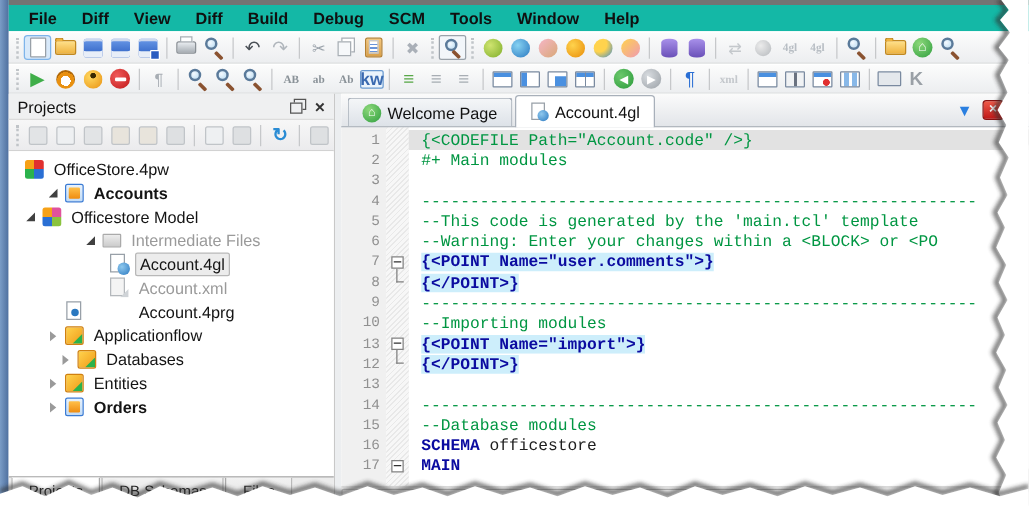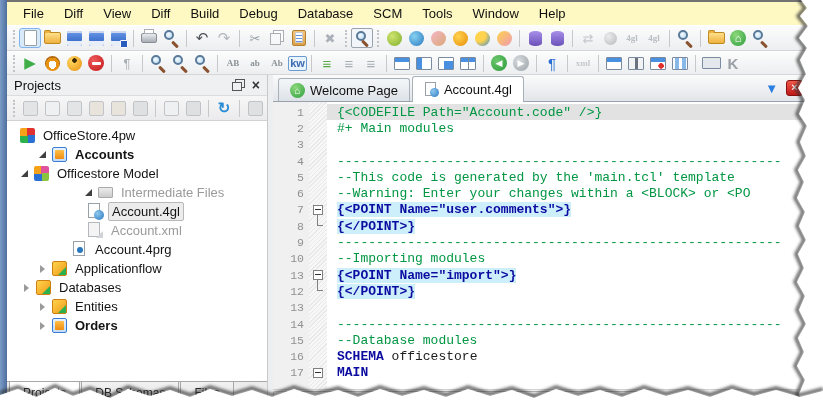--- a/index.html
+++ b/index.html
@@ -5,39 +5,39 @@
   * { box-sizing: border-box; margin: 0; padding: 0; }
   body { width: 823px; height: 405px; background: #fff; overflow: hidden;
          font-family: "Liberation Sans", sans-serif; position: relative; }
   .shot { position: absolute; inset: 0; overflow: hidden; }
   .left-edge { position: absolute; left: 0; top: 0; bottom: 8px; width: 7px;
                background: linear-gradient(90deg, #7a9cc6, #4e6f9e); }
   .app { position: absolute; left: 7px; top: 0; right: 0; bottom: 0;
          display: flex; flex-direction: column; }
 
   
-  .menubar { height: 25px; background: #fef9c3; display: flex; align-items: center;
-             padding-left: 6px; border-top: 2px solid #737373; flex: 0 0 auto; }
+  .menubar { height: 25px; background: #14b8a6; display: flex; align-items: center;
+             padding-left: 6px; border-top: 4px solid #737373; flex: 0 0 auto; font-weight: bold; }
   .menu-item { padding: 3px 10px; font-size: 13px; color: #101010; white-space: nowrap; }
 
   
   .toolbar { display: flex; align-items: center; flex: 0 0 auto;
              background: linear-gradient(#fcfcfc, #eceef0);
              border-top: 1px solid #ffffff; border-bottom: 1px solid #d4d6d8; padding: 0 2px; }
   .tb1 { height: 26px; } .tb2 { height: 24px; }
   .tbicon { width: 22px; height: 20px; position: relative; z-index: 0; flex: 0 0 auto;
             display: flex; align-items: center; justify-content: center; font-size: 12px; }
   .tbicon::before, .tbicon::after { position: absolute; z-index: -1; box-sizing: border-box; }
   .tbsep { width: 1px; height: 17px; background: #c6c8ca; margin: 0 4px; flex: 0 0 auto; }
   .tbhandle { width: 0; height: 17px; border-left: 2px dotted #c0c4c8; margin: 0 4px; flex: 0 0 auto; }
   .g16 { font-size: 15px; } .g14 { font-size: 13px; }
   .txt { font-size: 9px; font-weight: bold; font-family: Liberation Serif, serif; }
   .bigk { font-size: 15px; font-weight: bold; }
   .bold { font-weight: bold; }
-  .kwbox { font-size: 11px; font-weight: bold; color: #3a6ab0; border: 1px solid #6a9ad0;
+  .kwbox { font-size: 14px; font-weight: bold; color: #3a6ab0; border: 1px solid #6a9ad0;
            background: #eaf4fc; width: 19px; height: 15px; border-radius: 2px; }
   .pressed { background: #d8e9fa; border: 1px solid #7eb4ea; border-radius: 3px; }
 
   .page::before { content:""; inset:0; margin:auto; width:13px; height:16px; background:#fff;
                   border:1px solid #98a0a8; border-radius:1px; }
   .folder::before { content:""; inset:0; margin:auto; width:17px; height:12px;
                     background:linear-gradient(#ffe08a,#eeb23e); border:1px solid #c08820; border-radius:2px; }
   .folder::after { content:""; left:3px; top:2px; width:7px; height:3px; background:#eeb23e;
                    border:1px solid #c08820; border-bottom:none; border-radius:2px 2px 0 0; }
   .floppy::before { content:""; inset:0; margin:auto; width:15px; height:15px; border-radius:2px;
@@ -226,21 +226,20 @@
         <span class="menu-item">Diff</span>
 
         <span class="menu-item">View</span>
 
         <span class="menu-item">Diff</span>
 
         <span class="menu-item">Build</span>
 
         <span class="menu-item">Debug</span>
 
-        <span class="menu-item">Database</span>
 
         <span class="menu-item">SCM</span>
 
         <span class="menu-item">Tools</span>
 
         <span class="menu-item">Window</span>
 
         <span class="menu-item">Help</span>
       </div>
 
@@ -465,51 +464,51 @@
               <span class="ticon ti-module"></span>
               <span class="tlabel b">Accounts</span>
             </div>
 
             <div class="trow" style="padding-left: 12px;">
               <span class="arr arr-open"></span>
               <span class="ticon ti-model"></span>
               <span class="tlabel">Officestore Model</span>
             </div>
 
-            <div class="trow" style="padding-left: 60px; margin-left: 16px;">
+            <div class="trow" style="padding-left: 60px;">
               <span class="arr arr-open"></span>
               <span class="ticon ti-folder"></span>
               <span class="tlabel dim">Intermediate Files</span>
             </div>
 
             <div class="trow" style="padding-left: 80px;">
 
               <span class="ticon ti-gl4"></span>
               <span class="tlabel sel">Account.4gl</span>
             </div>
 
             <div class="trow" style="padding-left: 80px;">
 
               <span class="ticon ti-xml"></span>
               <span class="tlabel dim">Account.xml</span>
             </div>
 
-            <div class="trow" style="padding-left: 64px;">
+            <div class="trow" style="padding-left: 44px; gap: 36px;">
 
               <span class="ticon ti-prg"></span>
               <span class="tlabel">Account.4prg</span>
             </div>
 
             <div class="trow" style="padding-left: 30px;">
               <span class="arr arr-closed"></span>
               <span class="ticon ti-flow"></span>
               <span class="tlabel">Applicationflow</span>
             </div>
 
-            <div class="trow" style="padding-left: 14px;">
+            <div class="trow" style="padding-left: 40px;">
               <span class="arr arr-closed"></span>
               <span class="ticon ti-flow"></span>
               <span class="tlabel">Databases</span>
             </div>
 
             <div class="trow" style="padding-left: 30px; align-items: center;">
               <span class="arr arr-closed"></span>
               <span class="ticon ti-flow"></span>
               <span class="tlabel">Entities</span>
             </div>

